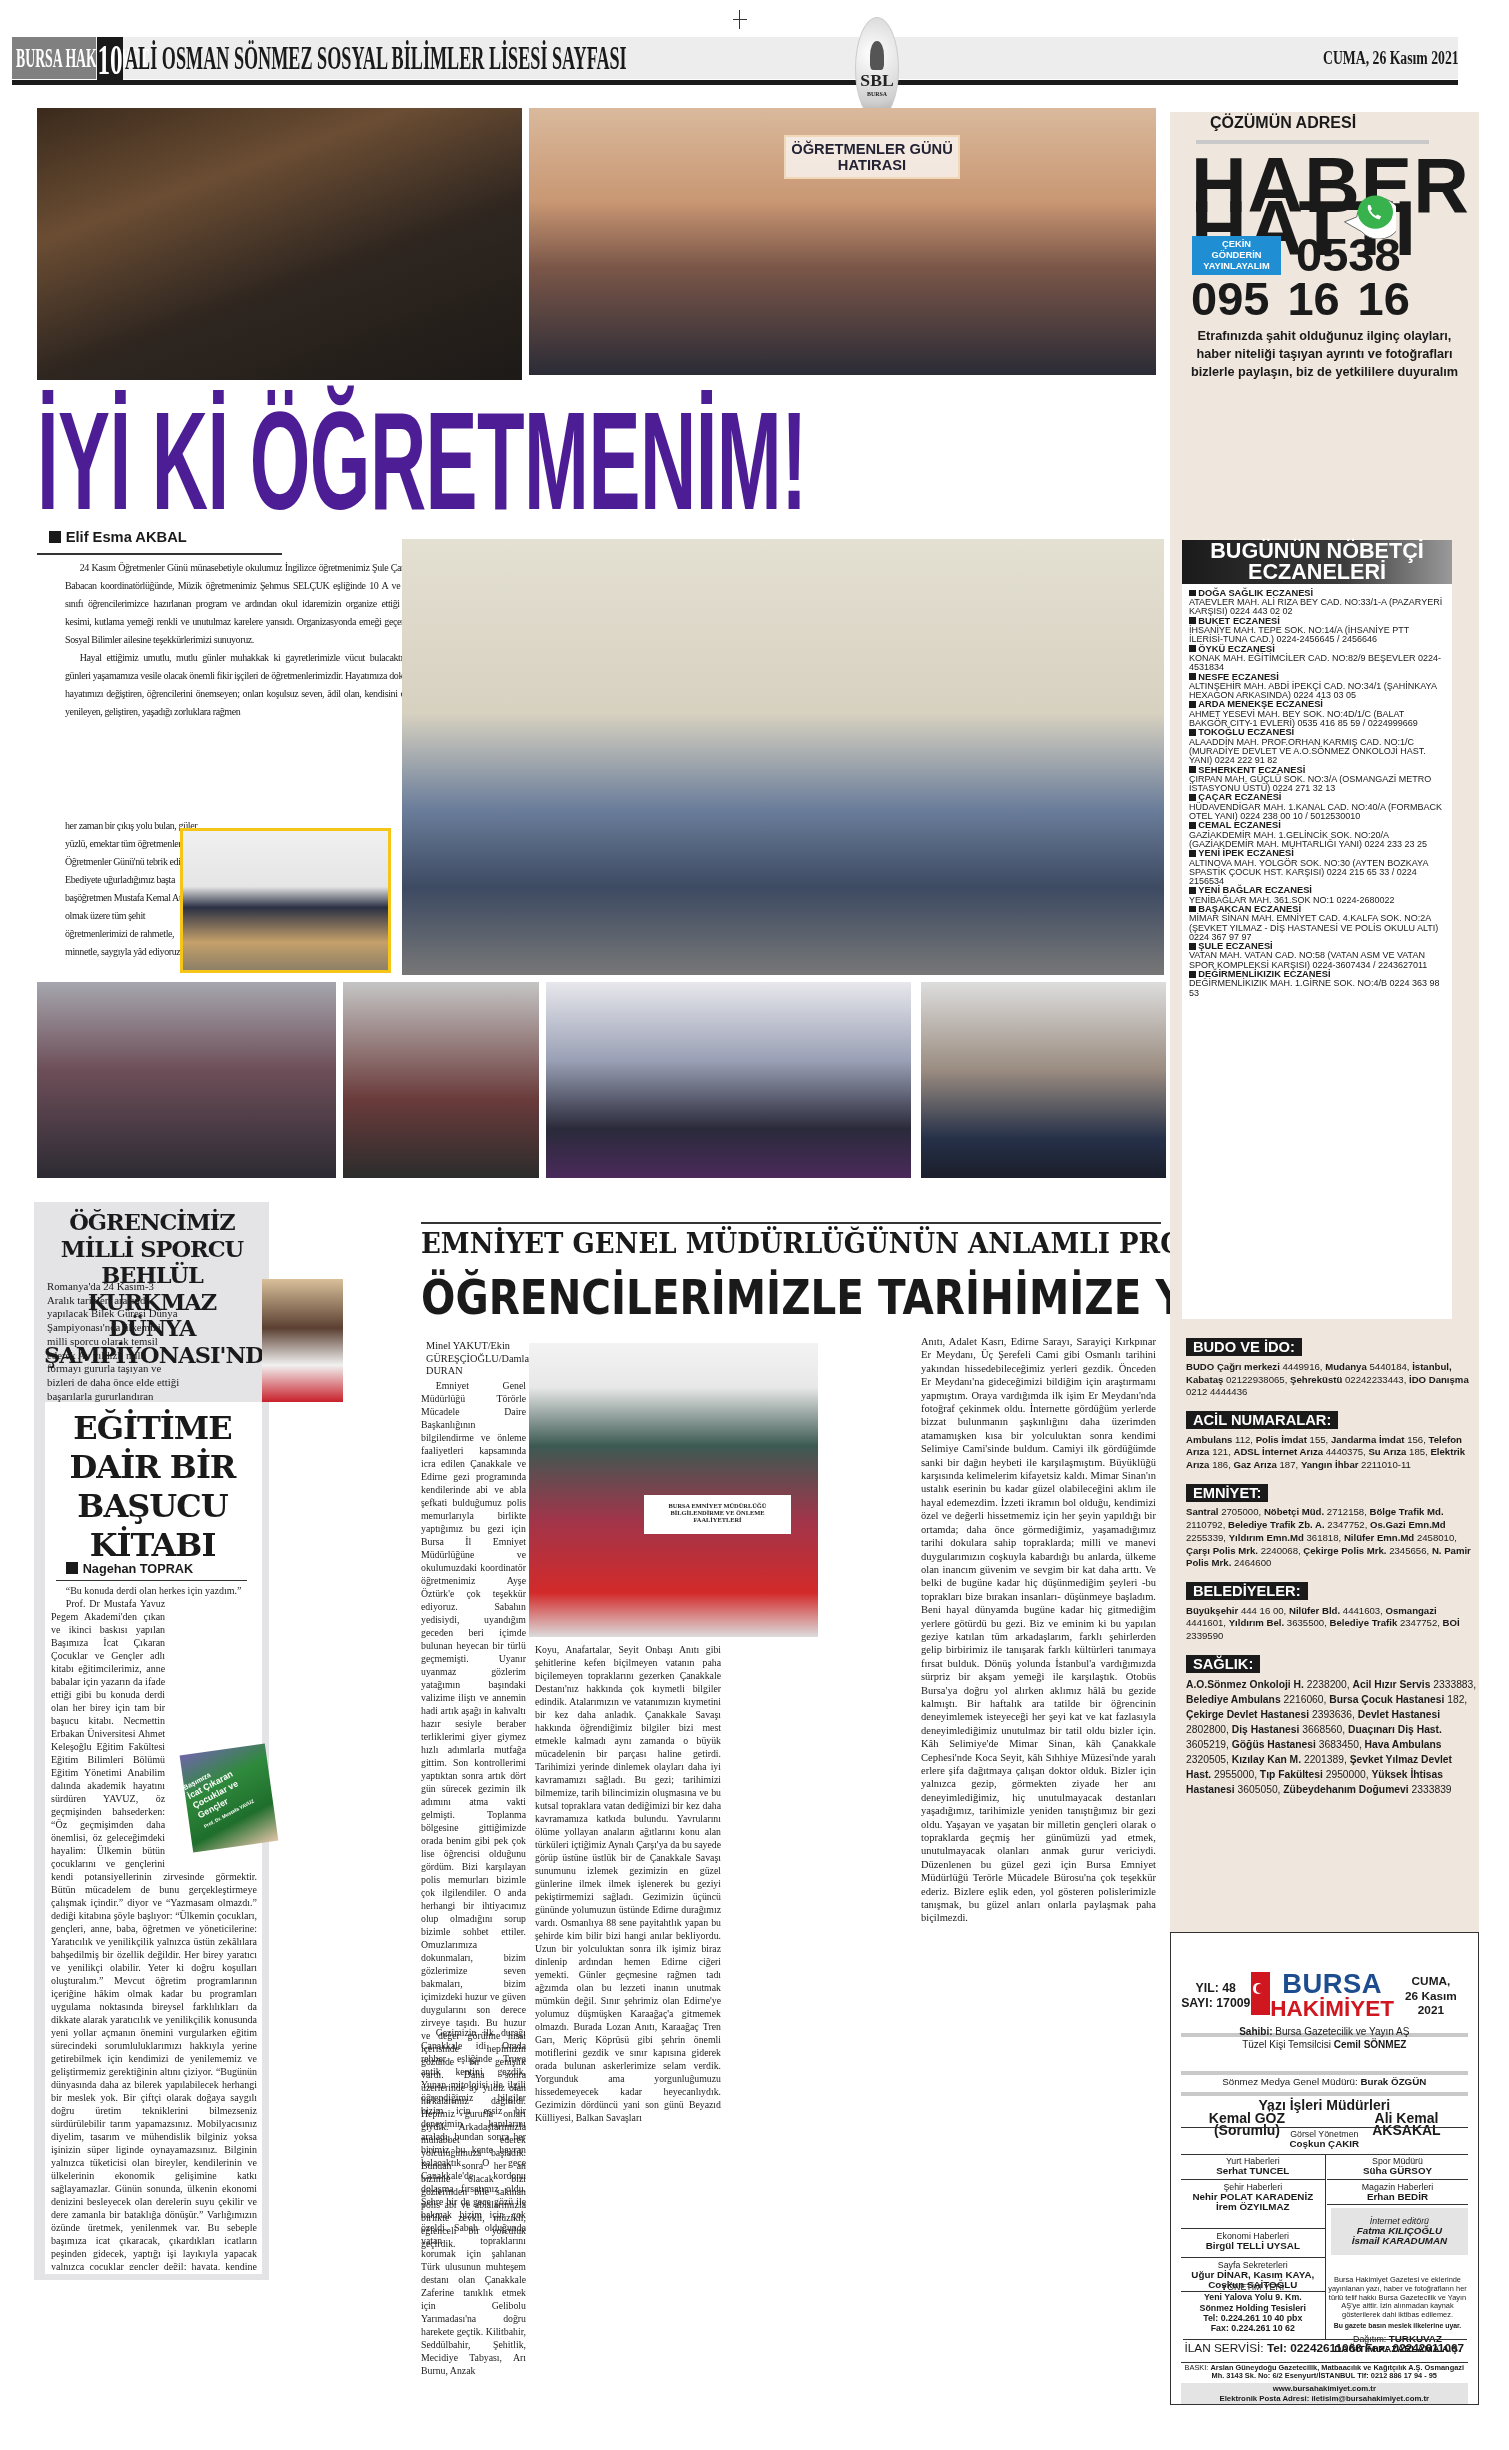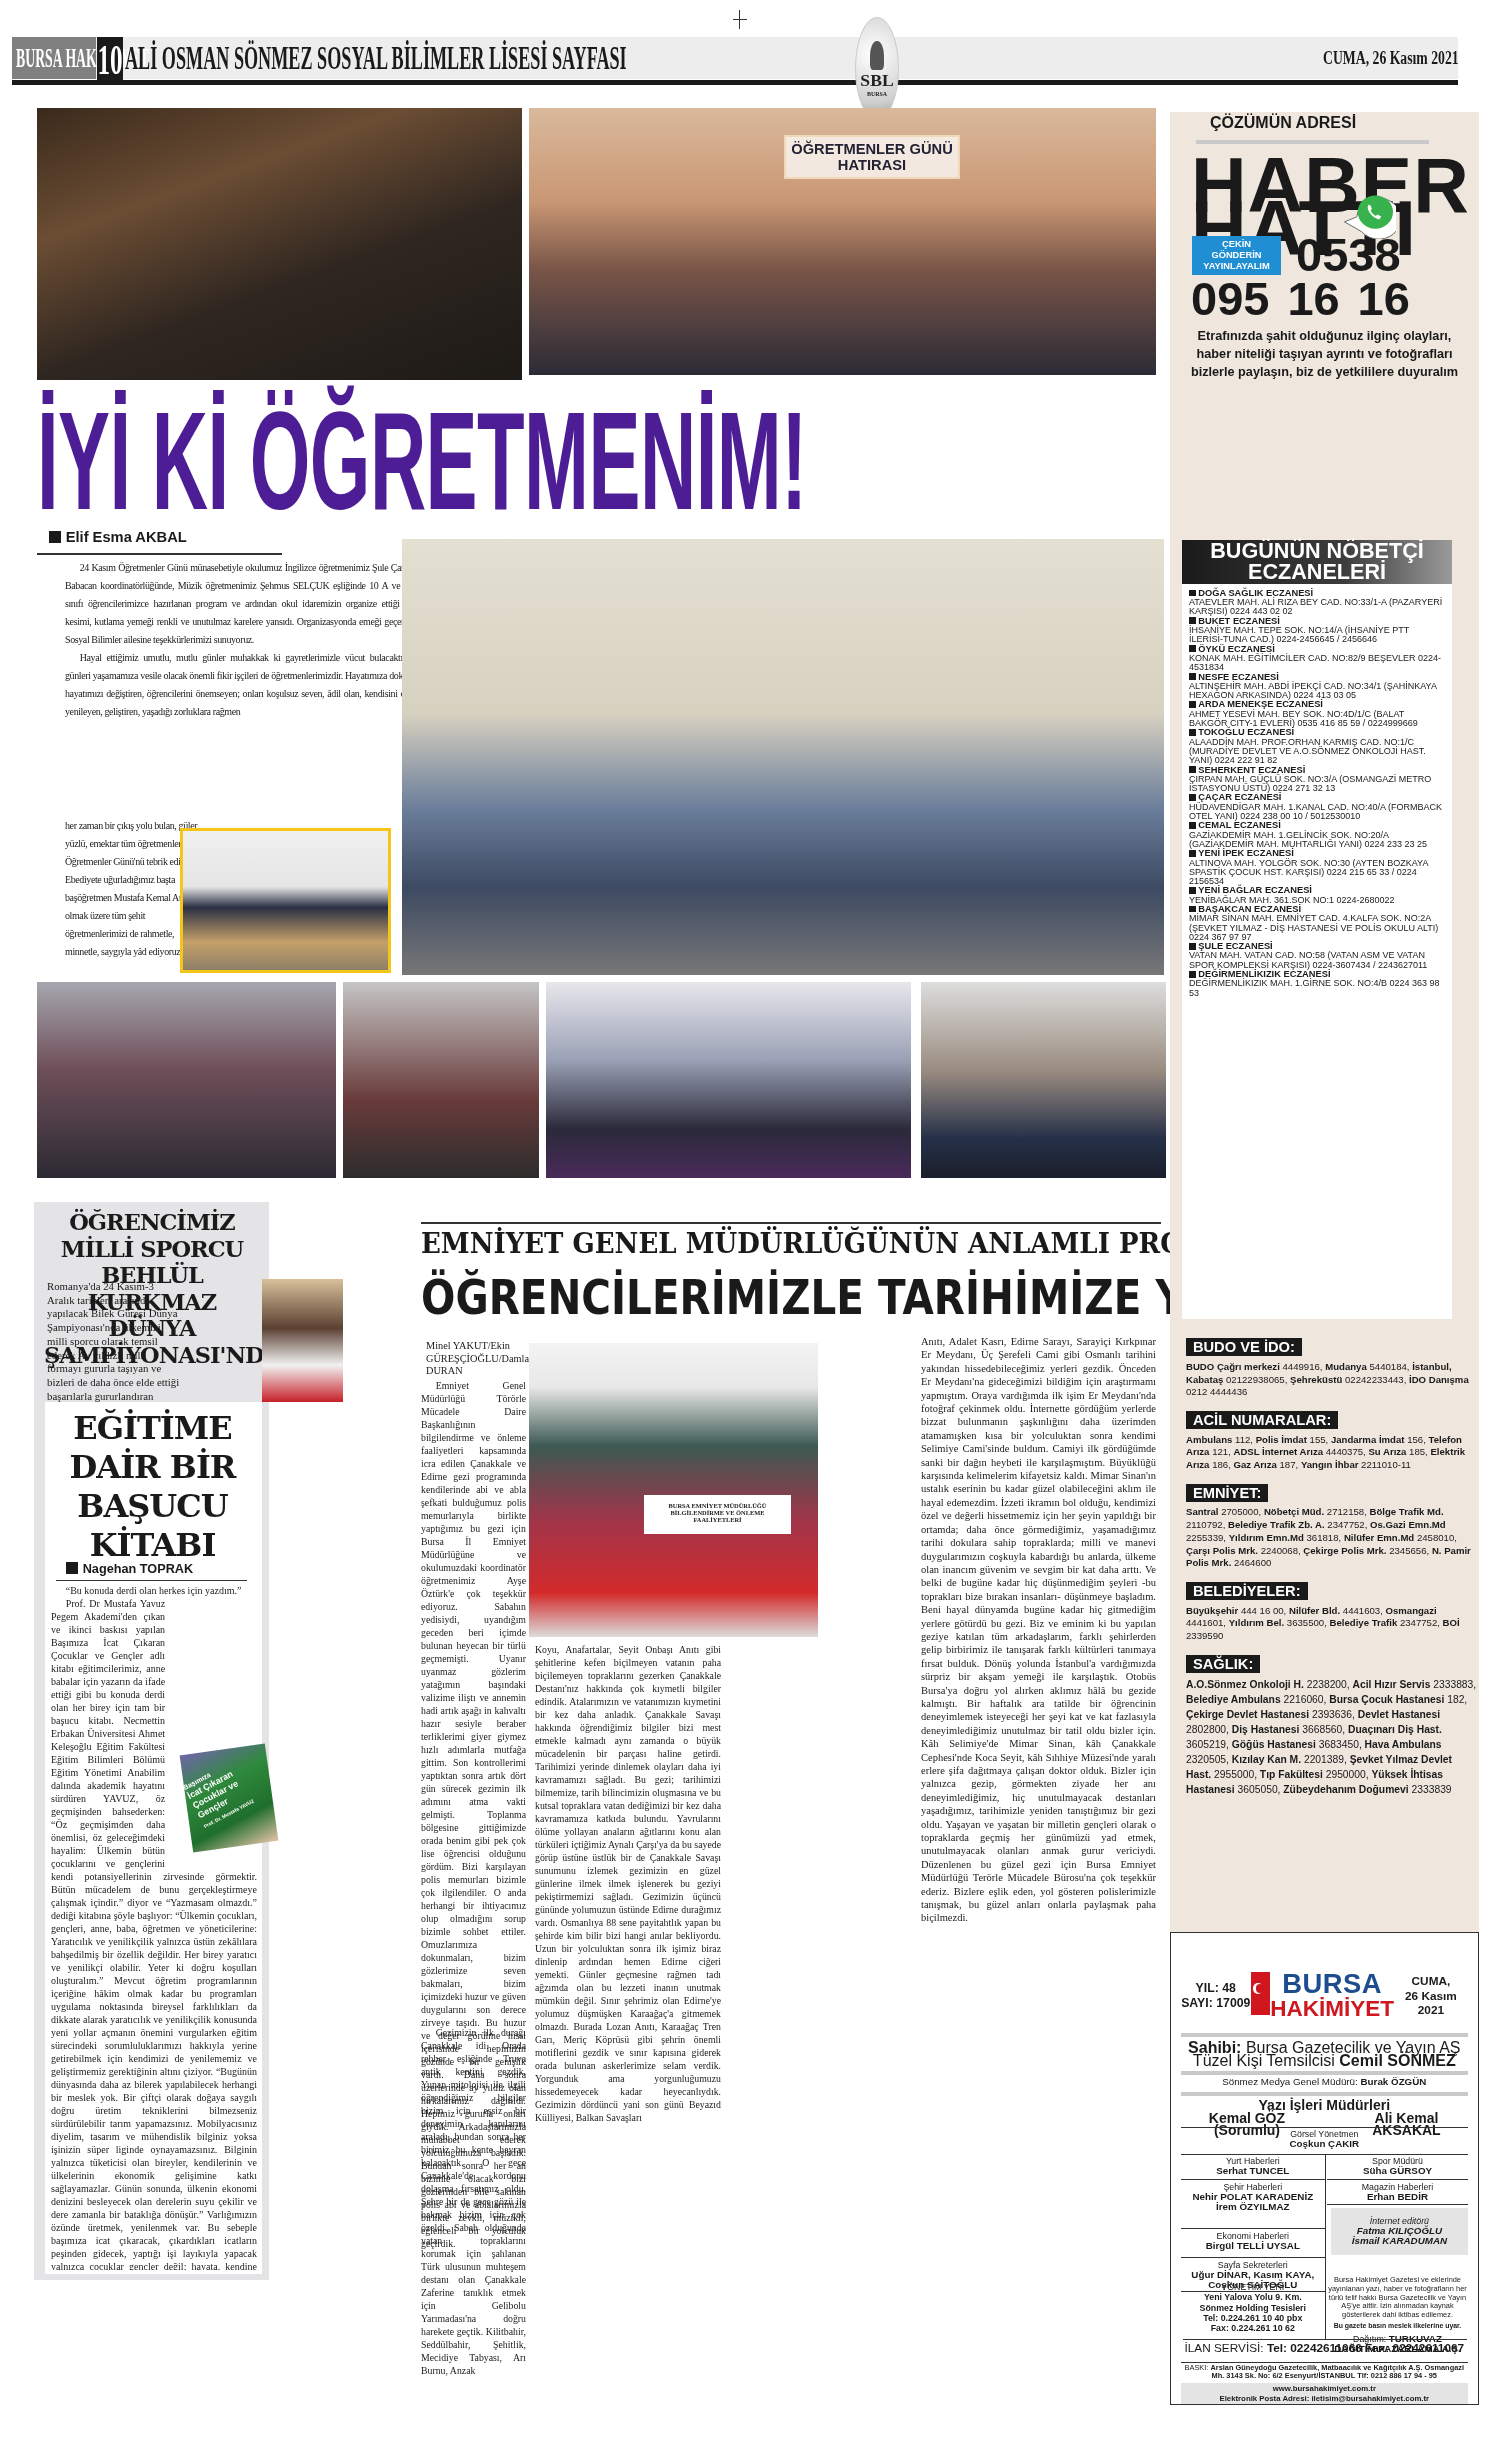--- a/index.html
+++ b/index.html
@@ -324,21 +324,21 @@
         <div class="bh-logo-bursa">BURSA</div>
         <div class="bh-logo-hak">HAKİMİYET</div>
       </div>
     </div>
     <div style="width:78px;font-weight:bold;font-size:11.8px;line-height:14.7px;">
       <div>CUMA,</div>
       <div>26 Kasım 2021</div>
     </div>
   </div>
   <div class="imp-row imp-grey" style="top:100px;"></div>
-  <div class="imp-row" style="top:108px;font-size:16px;line-height:13.2px;">
+  <div class="imp-row" style="top:92px;font-size:10px;line-height:13.2px;">
     <div><b>Sahibi:</b> <span>Bursa Gazetecilik ve Yayın AŞ</span></div>
     <div><span>Tüzel Kişi Temsilcisi</span> <b>Cemil SÖNMEZ</b></div>
   </div>
   <div class="imp-row imp-grey" style="top:138px;"></div>
   <div class="imp-row" style="top:143px;font-size:9.8px;"><span>Sönmez Medya Genel Müdürü:</span> <b>Burak ÖZGÜN</b></div>
   <div class="imp-row imp-grey" style="top:159px;"></div>
   <div class="imp-row" style="top:166px;font-size:14px;line-height:12.7px;font-weight:bold;">
     <div>Yazı İşleri Müdürleri</div>
     <div style="display:flex;justify-content:space-around;gap:32px;">
         <span>Kemal GÖZ (Sorumlu)</span>

